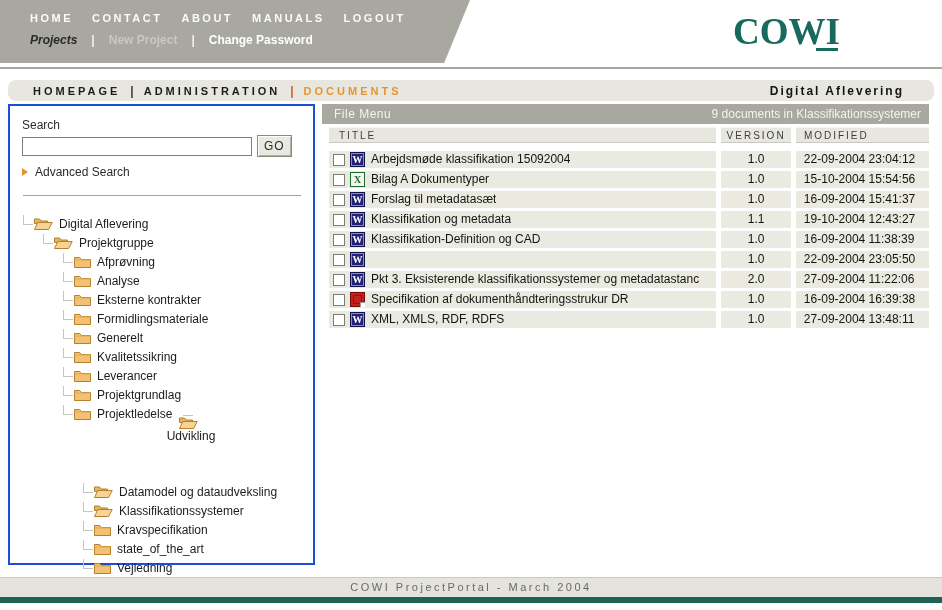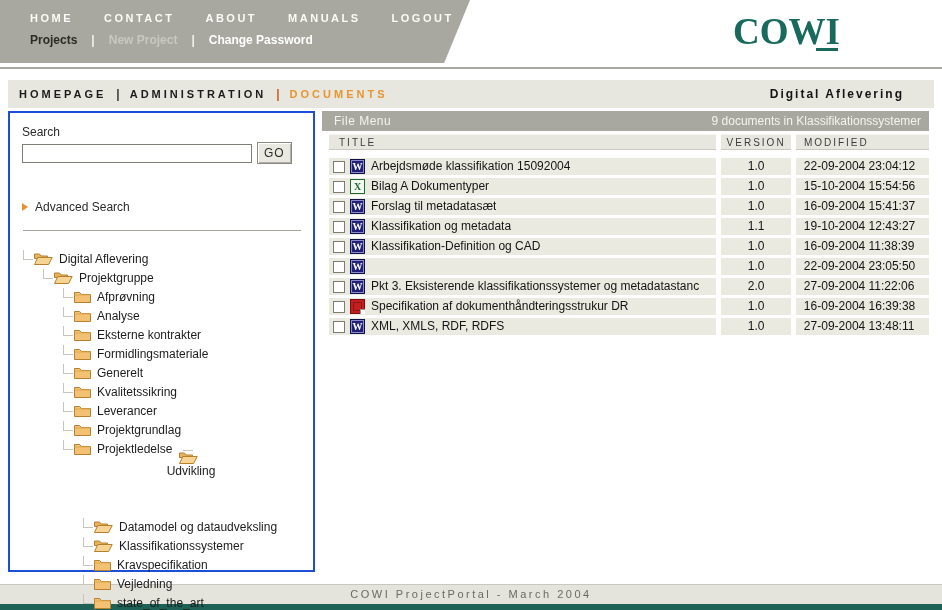--- a/index.html
+++ b/index.html
@@ -4,41 +4,41 @@
 <style>
   * { margin:0; padding:0; box-sizing:border-box; }
   html,body { width:942px; height:610px; background:#fff; overflow:hidden;
               font-family:"Liberation Sans","DejaVu Sans",sans-serif; }
   .page { position:relative; width:942px; height:610px; background:#fff; }
 
   
   .topbar { position:relative; height:63px; background:#fff; }
   .topbar-gray { width:470px; height:63px; background:#a8a8a0;
                  clip-path:polygon(0 0,100% 0,94.5% 100%,0 100%); }
-  .nav-primary { display:flex; gap:31px; padding:12px 0 0 30px; }
+  .nav-primary { display:flex; gap:19px; padding:12px 0 0 30px; }
   .nav-primary a { color:#fbfbf8; font-size:11px; font-weight:bold;
                    letter-spacing:2.5px; text-decoration:none; cursor:pointer; }
   .nav-sub { display:flex; gap:14px; align-items:center; padding:9px 0 0 30px; }
   .nav-sub a { font-size:12px; font-weight:bold; text-decoration:none; cursor:pointer; }
-  .nav-sub a.active { color:#2b2b26; }
+  .nav-sub a.active { color:#2b2b26;font-style:italic; }
   .nav-sub a.muted  { color:#c9c8c0; }
   .nav-sub a.normal { color:#ffffff; }
   .nav-sub .sep { color:#f2f2ec; font-weight:bold; font-size:12px; }
   .logo { position:absolute; top:12px; right:102px;
           font-family:"Liberation Serif","DejaVu Serif",serif;
           font-size:37px; font-weight:bold; color:#176a5c; line-height:40px; }
   .logo-underline { position:absolute; right:2px; bottom:1px; width:22px;
                     height:3px; background:#176a5c; }
   .header-rule { height:2px; background:#a8a8a0; margin-top:4px; }
 
   
   .content { margin:0 8px; }
-  .crumbbar { margin-top:11px; height:28px; background:#e7e7df;
+  .crumbbar { margin-top:11px; height:21px; background:#e7e7df;
               display:flex; align-items:center; justify-content:space-between;
-              padding:0 30px 0 11px; }
+              padding:0 30px 0 25px;border-radius:8px; }
   .nav-bread { display:flex; align-items:center; gap:10px; }
   .nav-bread a { font-size:11px; font-weight:bold; letter-spacing:3px;
                  color:#1c1c1c; text-decoration:none; cursor:pointer; }
   .nav-bread a.active { color:#e8952f; }
   .nav-bread .bsep { font-size:12px; font-weight:bold; color:#3a3a3a; }
   .nav-bread .bsep.hot { color:#cc5f22; }
   .page-title { font-size:12px; font-weight:bold; letter-spacing:2px; color:#141414; }
 
   .main { margin-top:3px; display:flex; gap:7px; height:461px; }
 
@@ -46,21 +46,21 @@
   .sidebar { width:307px; height:461px; border:2px solid #1d4ed8; background:#fff;
              padding:12px 0 0 12px; }
   .search-label { font-size:12px; color:#2b2b2b; }
   .search-row { margin-top:3px; display:flex; align-items:center; }
   .search-input { width:230px; height:19px; border:1px solid #7f7f77;
                   font-size:12px; padding:1px 3px; background:#fff; }
   .go-btn { margin-left:5px; height:22px; padding:1px 6px; font-size:12px;
             letter-spacing:1px; color:#2b2b2b; background:#e9e9e1;
             border:1px solid #8a8a82; cursor:pointer;
             box-shadow:inset 1px 1px 0 #ffffff, inset -1px -1px 0 #b0b0a8; }
-  .adv-row { margin-top:36px; display:flex; align-items:center; gap:7px;
+  .adv-row { margin-top:8px; display:flex; align-items:center; gap:7px;
              font-size:12px; color:#2b2b2b; cursor:pointer; }
   .adv-arrow { width:0; height:0; border-left:6px solid #e8912c;
                border-top:4px solid transparent; border-bottom:4px solid transparent; }
   .side-sep { margin:16px 12px 0 1px; border-top:1px solid #a3a39b; }
   .tree { margin-top:18px; }
   .tree-item { display:flex; align-items:center; height:19px; cursor:pointer; }
   .tree-elbow { width:10px; height:10px; margin-top:-8px;
                 border-left:1px solid #c6c6be; border-bottom:1px solid #c6c6be; }
   .tree-item svg { margin-left:1px; flex:0 0 auto; }
   .tree-label { margin-left:6px; font-size:12px; color:#1c1c1c; white-space:nowrap; }
@@ -314,31 +314,31 @@
               <span class="tree-label">Kravspecifikation</span>
             </div>
             <div class="tree-item" style="padding-left: 61px;">
               <span class="tree-elbow"></span>
               <span style="display: inline-flex;">
                 <svg width="17" height="13" viewBox="0 0 17 13">
                   <path d="M0.5 2.5 h5.2 l1.6 2 h9.2 v8 h-16 z" fill="#f3c173" stroke="#b5812e"></path>
                   <path d="M0.5 5 h16" stroke="#e2a94f" fill="none"></path>
                 </svg>
               </span>
+              <span class="tree-label">state_of_the_art</span>
+            </div>
+            <div class="tree-item" style="padding-left: 61px;">
+              <span class="tree-elbow"></span>
+              <span style="display: inline-flex;">
+                <svg width="17" height="13" viewBox="0 0 17 13">
+                  <path d="M0.5 2.5 h5.2 l1.6 2 h9.2 v8 h-16 z" fill="#f3c173" stroke="#b5812e"></path>
+                  <path d="M0.5 5 h16" stroke="#e2a94f" fill="none"></path>
+                </svg>
+              </span>
               <span class="tree-label">Vejledning</span>
-            </div>
-            <div class="tree-item" style="padding-left: 61px;">
-              <span class="tree-elbow"></span>
-              <span style="display: inline-flex;">
-                <svg width="17" height="13" viewBox="0 0 17 13">
-                  <path d="M0.5 2.5 h5.2 l1.6 2 h9.2 v8 h-16 z" fill="#f3c173" stroke="#b5812e"></path>
-                  <path d="M0.5 5 h16" stroke="#e2a94f" fill="none"></path>
-                </svg>
-              </span>
-              <span class="tree-label">state_of_the_art</span>
             </div>
           </div>
       </aside>
 
       <section class="filepanel">
         <div class="filebar">
           <span class="bar-title">File Menu</span>
           <span class="bar-status">9 documents in Klassifikationssystemer</span>
         </div>
         <div class="thead" id="thead">

